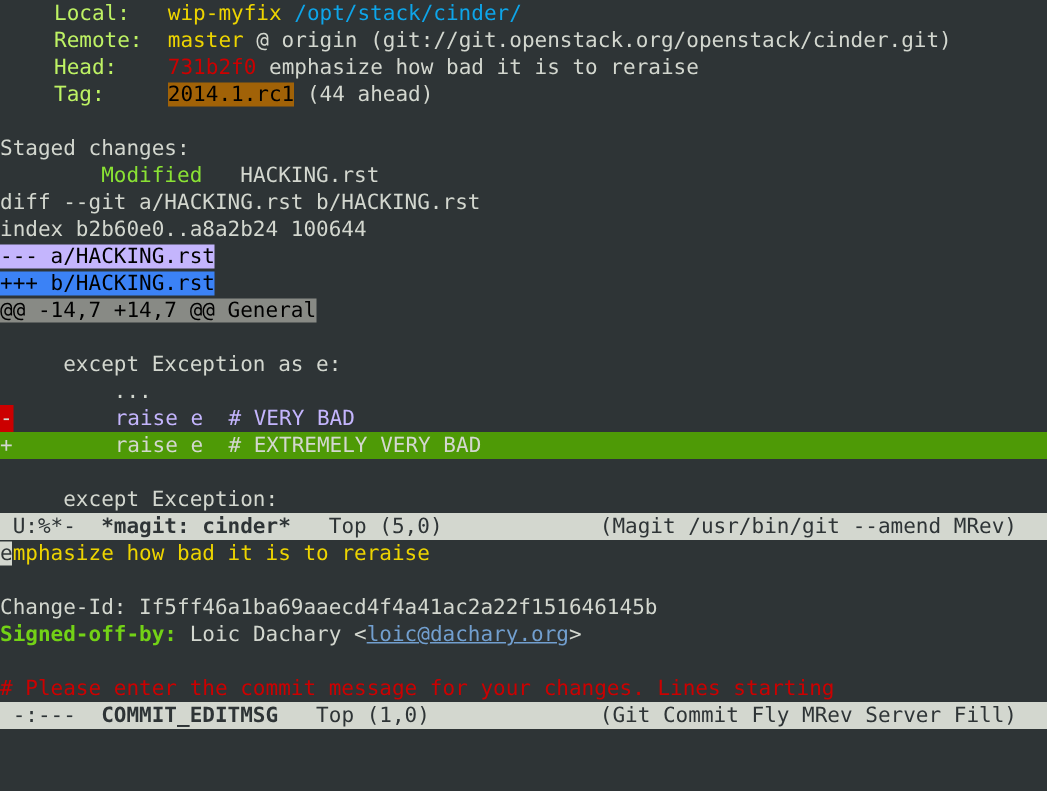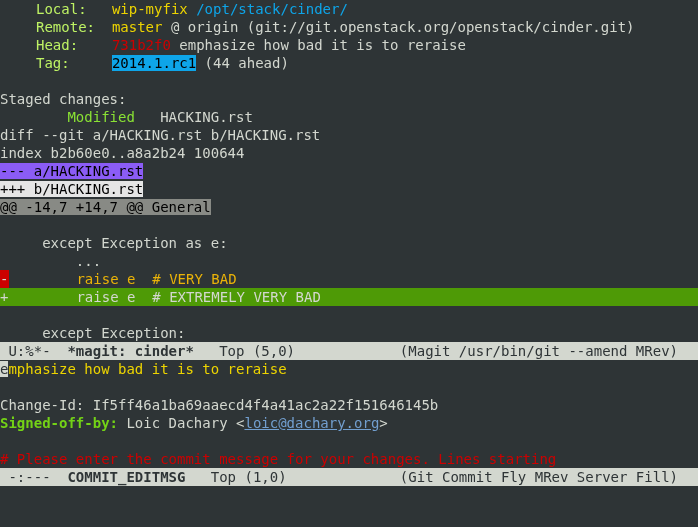--- a/index.html
+++ b/index.html
@@ -18,42 +18,42 @@
     white-space: pre;
     height: 18px;
   }
   .blank { height: 18px; }
   .label { color: #bef264; margin-left: 36px; }
   .branch { color: #edd400; }
   .path { color: #0ea5e9; }
   .url { color: #d3d7cf; }
   .hash { color: #cc0000; }
   .msg { color: #d3d7cf; }
-  .tag-hl { background: #0ea5e9; color: #000; }
+  .tag-hl { background: #a16207; color: #000; }
   .status-mod { color: #8ae234; }
   .diffcmd { color: #d3d7cf; }
-  .file-minus { background: #8b5cf6; color: #000; }
-  .file-plus  { background: #e5e5e5; color: #000; }
+  .file-minus { background: #c4b5fd; color: #000; }
+  .file-plus  { background: #3b82f6; color: #000; }
   .hunk-hdr   { background: #888a85; color: #000; }
   .ctx { color: #d3d7cf; }
   .del-line {
     display: flex;
     height: 18px;
   }
   .del-col {
     width: 9px;
     background: #cc0000;
     color: #d3d7cf;
     flex: none;
     text-align: left;
   }
   .del-rest {
     flex: 1;
     white-space: pre;
-    color: #eab308;
+    color: #c4b5fd;
   }
   .add-line {
     display: flex;
     height: 18px;
     background: #4e9a06;
     color: #d3d7cf;
   }
   .add-col {
     width: 9px;
     flex: none;

